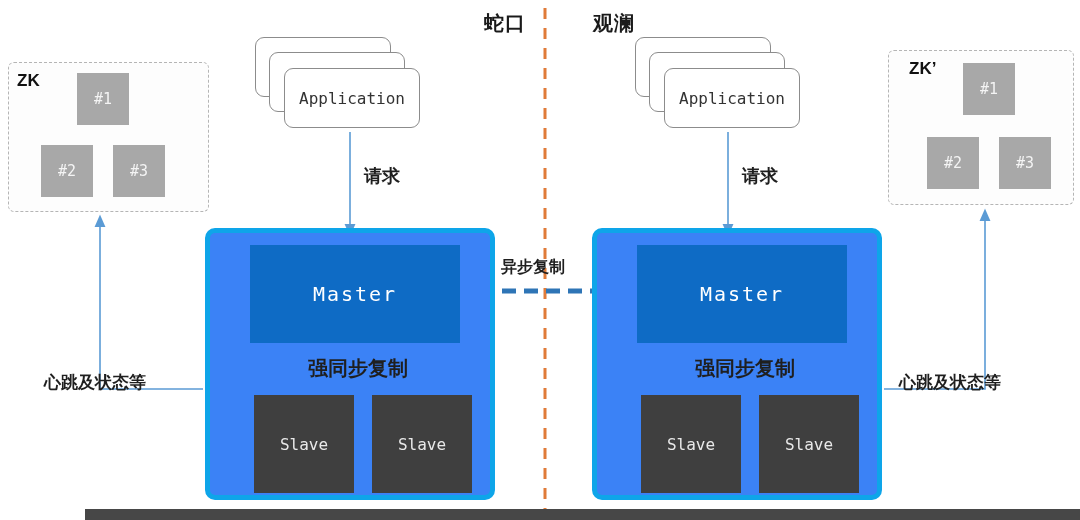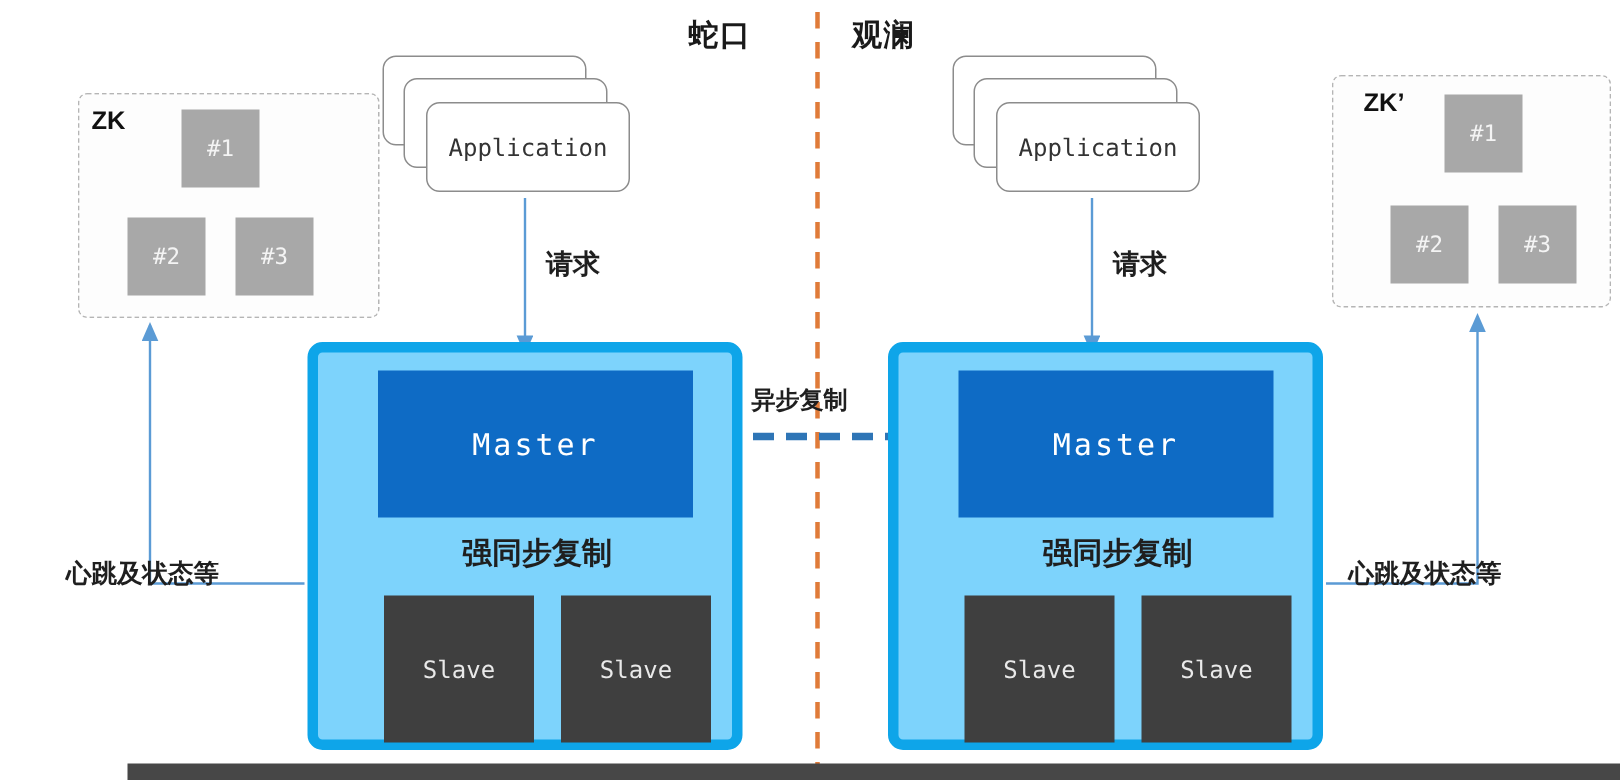--- a/index.html
+++ b/index.html
@@ -18,20 +18,21 @@
     position: absolute; left: 0; top: 0; width: 1080px; height: 520px;
     pointer-events: none;
   }
 
   .region-label {
     position: absolute;
     font-size: 20px;
     font-weight: 700;
     color: #1a1a1a;
     letter-spacing: 1px;
+    margin-left: 25px;
   }
 
   .zk-box {
     position: absolute;
     border: 1px dashed #b5b5b5;
     border-radius: 6px;
     background: #fdfdfd;
   }
   .zk-label {
     position: absolute;
@@ -56,22 +57,22 @@
     border-radius: 9px;
   }
   .app-front {
     display: flex; align-items: center; justify-content: center;
     font-size: 16px; color: #333;
   }
 
   .cluster {
     position: absolute;
     width: 290px; height: 272px;
-    background: #7dd3fc;
-    border: 7px solid #0ea5e9;
+    background: #3b82f6;
+    border: 5px solid #0ea5e9;
     border-radius: 10px;
   }
   .master {
     position: absolute;
     width: 210px; height: 98px;
     background: #0e6bc5;
     color: #ffffff;
     display: flex; align-items: center; justify-content: center;
     font-size: 20px; letter-spacing: 2px;
   }
@@ -132,21 +133,21 @@
 
     <line x1="458" y1="291" x2="622" y2="291" stroke="#2e75b6" stroke-width="5" stroke-dasharray="14 8" marker-end="url(#arrBig)"></line>
 
     <path d="M203,389 L100,389 L100,217" fill="none" stroke="#5b9bd5" stroke-width="1.6" marker-end="url(#arr)"></path>
     <path d="M884,389 L985,389 L985,211" fill="none" stroke="#5b9bd5" stroke-width="1.6" marker-end="url(#arr)"></path>
   </svg>
 
   <div class="region-label" style="left:459px; top:10px;">蛇口</div>
   <div class="region-label" style="left:568px; top:10px;">观澜</div>
 
-  <div class="zk-box" style="left:8px; top:62px; width:201px; height:150px;margin-left:44px;">
+  <div class="zk-box" style="left:8px; top:62px; width:201px; height:150px;">
     <div class="zk-label" style="left:8px; top:8px;">ZK</div>
     <div class="zk-node mono" style="left:68px; top:10px;">#1</div>
     <div class="zk-node mono" style="left:32px; top:82px;">#2</div>
     <div class="zk-node mono" style="left:104px; top:82px;">#3</div>
   </div>
 
   <div class="zk-box" style="left:888px; top:50px; width:186px; height:155px;">
     <div class="zk-label" style="left:20px; top:8px;">ZK’</div>
     <div class="zk-node mono" style="left:74px; top:12px;">#1</div>
     <div class="zk-node mono" style="left:38px; top:86px;">#2</div>

